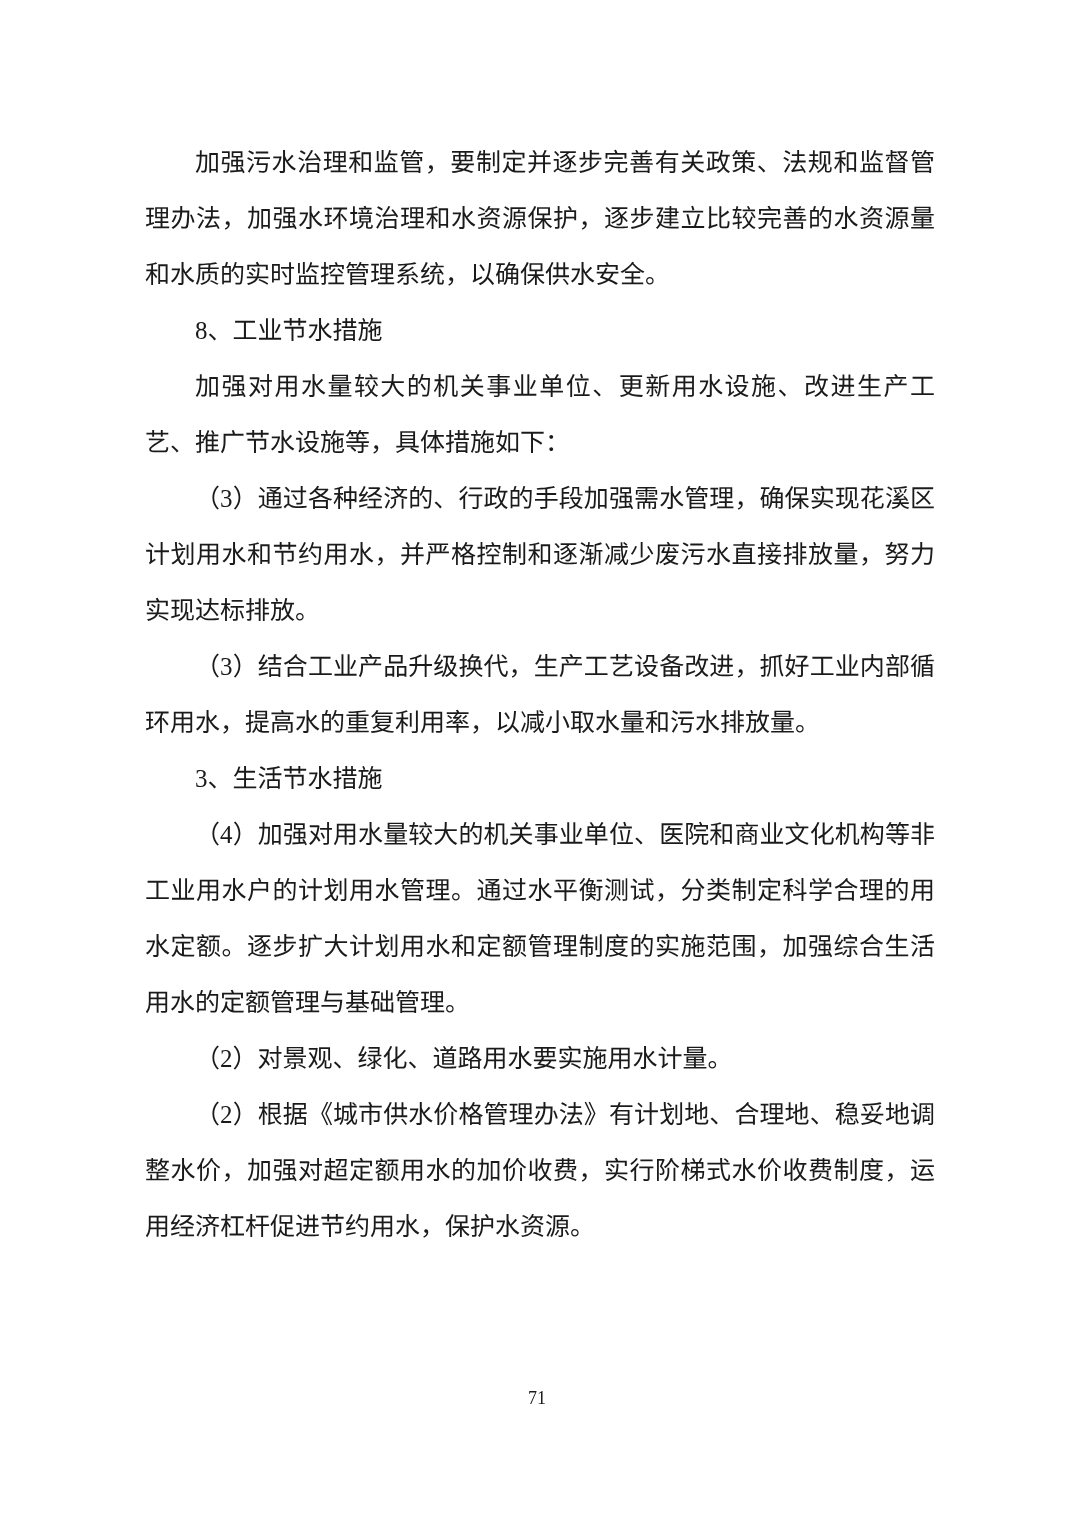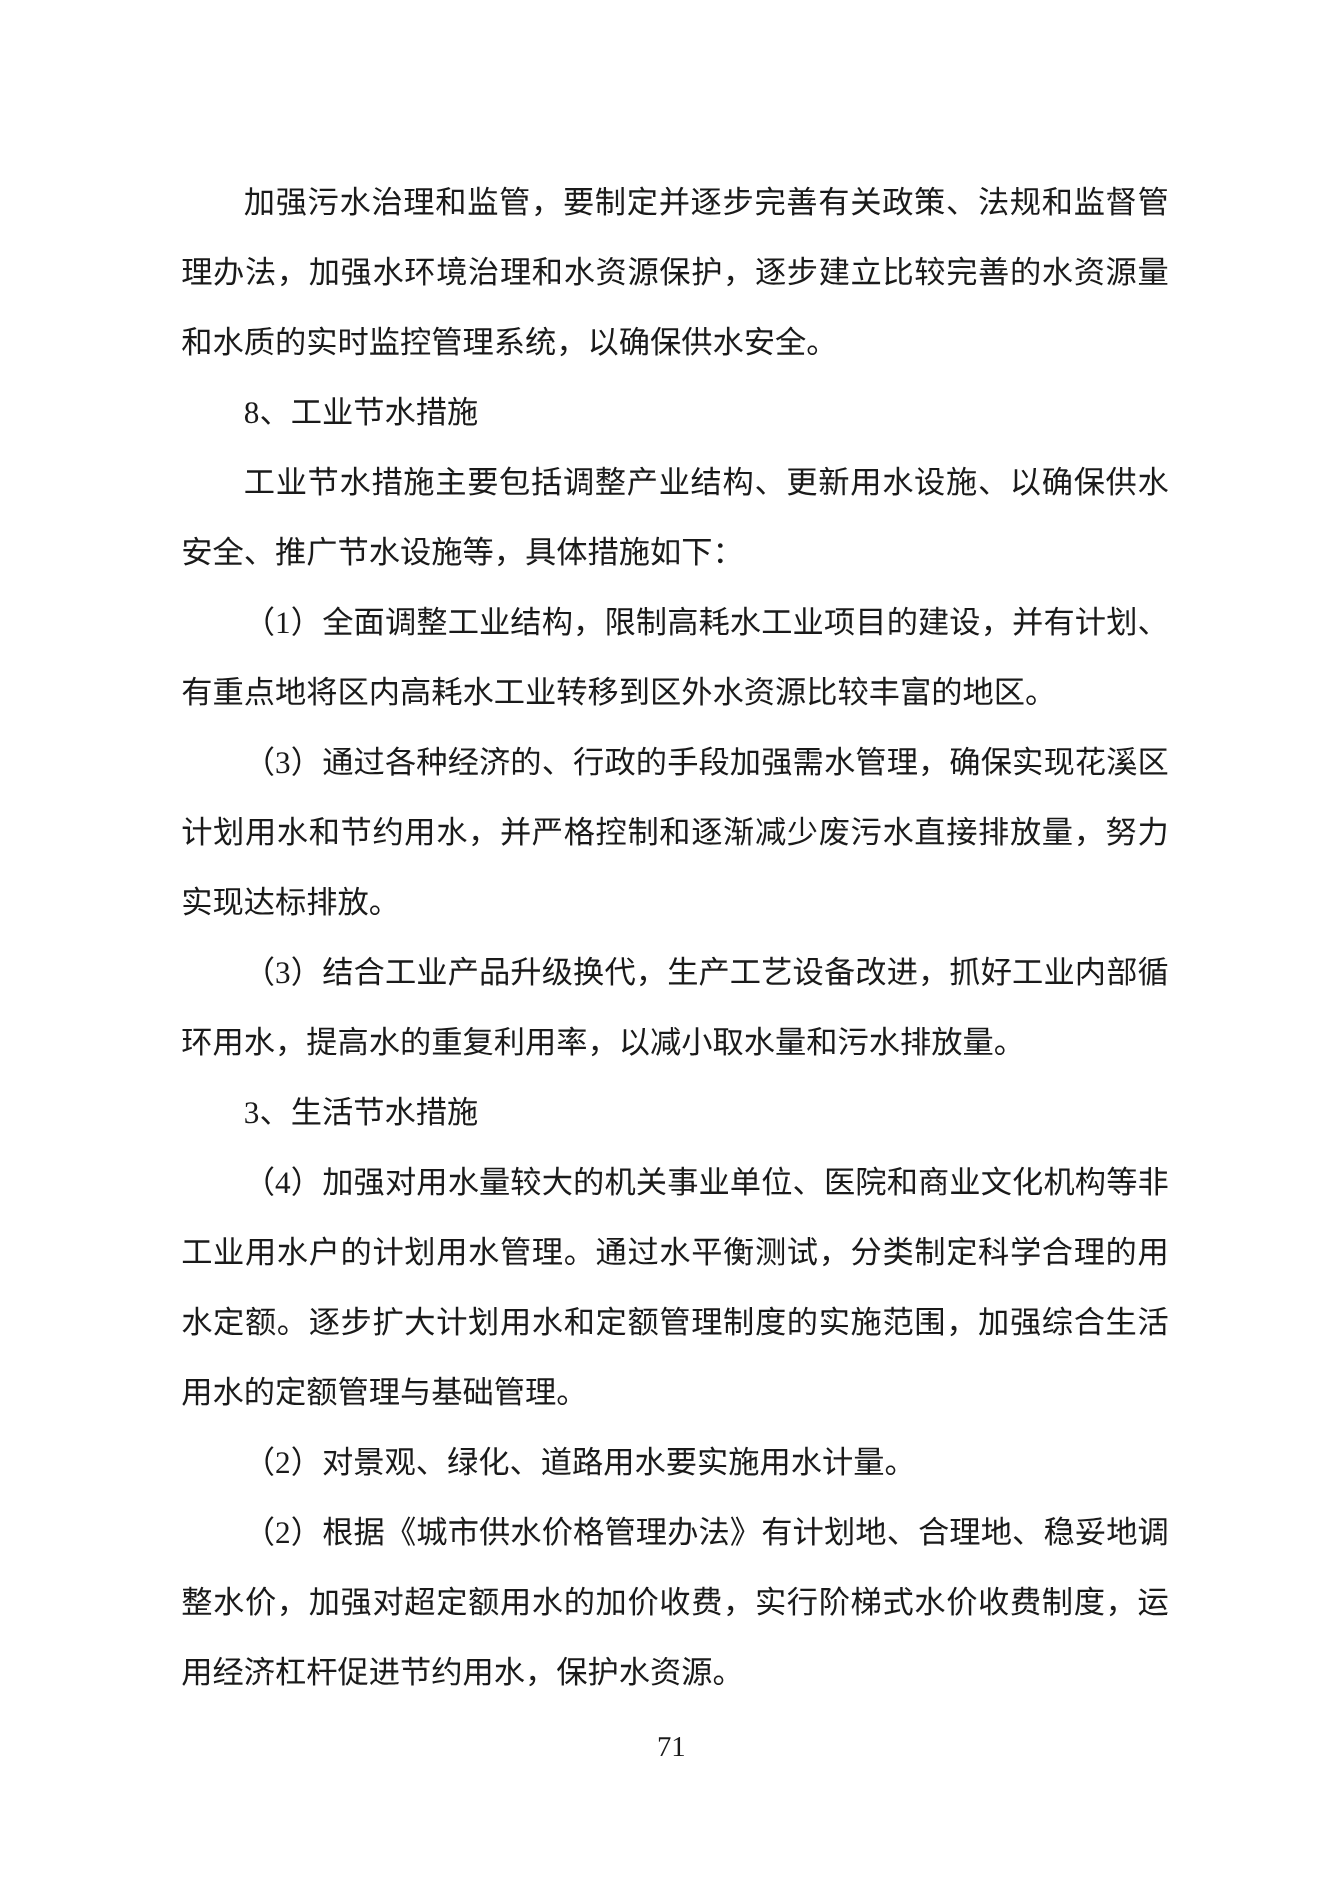--- a/index.html
+++ b/index.html
@@ -38,35 +38,34 @@
     color: #1a1a1a;
   }
   .footer {
     position: absolute;
     top: 1384px;
     left: 0;
     width: 100%;
     text-align: center;
   }
   .page-number {
-    font-size: 23px;
+    font-size: 18px;
     line-height: 28px;
     color: #1a1a1a;
     font-family: "Liberation Serif", "DejaVu Serif", serif;
   }
 </style>
 </head>
 <body style="background: rgb(255, 255, 255);">
 
 <div class="page" style="color: rgb(26, 26, 26);">
   <div class="content">
     <p class="para">加强污水治理和监管，要制定并逐步完善有关政策、法规和监督管理办法，加强水环境治理和水资源保护，逐步建立比较完善的水资源量和水质的实时监控管理系统，以确保供水安全。</p>
     <p class="para">8、工业节水措施</p>
-    <p class="para">工业节水措施主要包括调整产业结构、更新用水设施、以确保供水安全、推广节水设施等，具体措施如下：</p>
-    <p class="para">（1）全面调整工业结构，限制高耗水工业项目的建设，并有计划、有重点地将区内高耗水工业转移到区外水资源比较丰富的地区。</p>
+    <p class="para">加强对用水量较大的机关事业单位、更新用水设施、改进生产工艺、推广节水设施等，具体措施如下：</p>
     <p class="para">（3）通过各种经济的、行政的手段加强需水管理，确保实现花溪区计划用水和节约用水，并严格控制和逐渐减少废污水直接排放量，努力实现达标排放。</p>
     <p class="para">（3）结合工业产品升级换代，生产工艺设备改进，抓好工业内部循环用水，提高水的重复利用率，以减小取水量和污水排放量。</p>
     <p class="para">3、生活节水措施</p>
     <p class="para">（4）加强对用水量较大的机关事业单位、医院和商业文化机构等非工业用水户的计划用水管理。通过水平衡测试，分类制定科学合理的用水定额。逐步扩大计划用水和定额管理制度的实施范围，加强综合生活用水的定额管理与基础管理。</p>
     <p class="para">（2）对景观、绿化、道路用水要实施用水计量。</p>
     <p class="para">（2）根据《城市供水价格管理办法》有计划地、合理地、稳妥地调整水价，加强对超定额用水的加价收费，实行阶梯式水价收费制度，运用经济杠杆促进节约用水，保护水资源。</p>
   </div>
   <div class="footer">
     <span class="page-number">71</span>
   </div>

